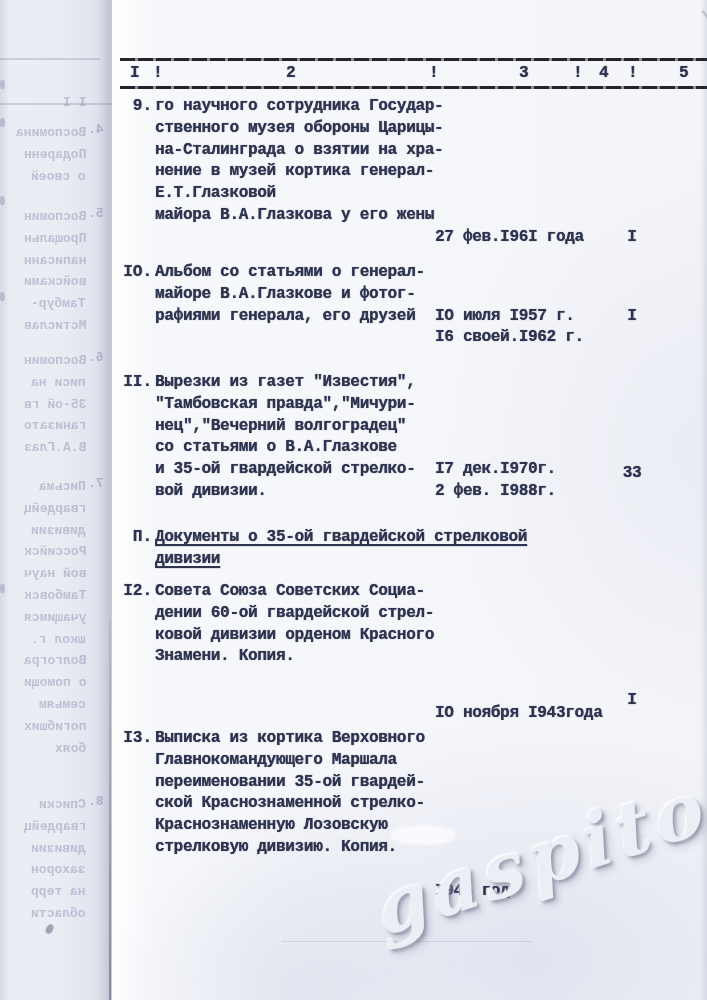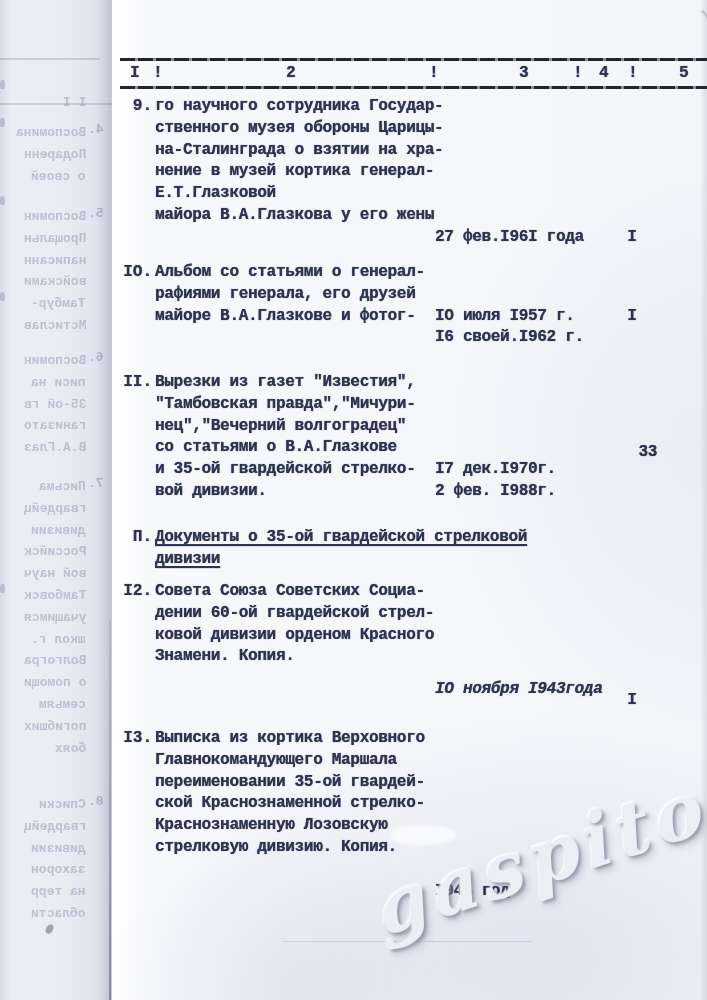--- a/index.html
+++ b/index.html
@@ -232,57 +232,57 @@
             <div class="tline ink">Е.Т.Глазковой</div>
             <div class="tline ink">майора В.А.Глазкова у его жены</div>
           </div>
           <div class="ann ink date" style="top: 130.8px;">27 фев.I96I года</div>
           <div class="ann ink count" style="top: 130.8px;">I</div>
         </div>
         <div class="item" style="top: 262px;">
           <div class="item-num ink">IO.</div>
           <div class="item-lines">
             <div class="tline ink">Альбом со статьями о генерал-</div>
+            <div class="tline ink">майоре В.А.Глазкове и фотог-</div>
             <div class="tline ink">рафиями генерала, его друзей</div>
-            <div class="tline ink">майоре В.А.Глазкове и фотог-</div>
           </div>
           <div class="ann ink date" style="top: 43.6px;">IO июля I957 г.</div>
           <div class="ann ink count" style="top: 43.6px;">I</div>
           <div class="ann ink date" style="top: 65.4px;">I6 своей.I962 г.</div>
         </div>
         <div class="item" style="top: 372px;">
           <div class="item-num ink">II.</div>
           <div class="item-lines">
             <div class="tline ink">Вырезки из газет "Известия",</div>
             <div class="tline ink">"Тамбовская правда","Мичури-</div>
             <div class="tline ink">нец","Вечерний волгоградец"</div>
             <div class="tline ink">со статьями о В.А.Глазкове</div>
             <div class="tline ink">и 35-ой гвардейской стрелко-</div>
             <div class="tline ink">вой дивизии.</div>
           </div>
           <div class="ann ink date" style="top: 87.2px;">I7 дек.I970г.</div>
-          <div class="ann ink count" style="top: 70px; text-align: right;">33</div>
+          <div class="ann ink count" style="top: 91px;">33</div>
           <div class="ann ink date" style="top: 109px;">2 фев. I988г.</div>
         </div>
         <div class="item" style="top: 527px;">
           <div class="item-num ink">П.</div>
           <div class="item-lines">
             <div class="tline ink u">Документы о 35-ой гвардейской стрелковой</div>
             <div class="tline ink u">дивизии</div>
           </div>
         </div>
         <div class="item" style="top: 581px;">
           <div class="item-num ink">I2.</div>
           <div class="item-lines">
             <div class="tline ink">Совета Союза Советских Социа-</div>
             <div class="tline ink">дении 60-ой гвардейской стрел-</div>
             <div class="tline ink">ковой дивизии орденом Красного</div>
             <div class="tline ink">Знамени. Копия.</div>
           </div>
-          <div class="ann ink date" style="top: 98px; font-style: italic;">IO ноября I943года</div>
+          <div class="ann ink date" style="top: 122px;">IO ноября I943года</div>
           <div class="ann ink count" style="top: 109px;">I</div>
         </div>
         <div class="item" style="top: 728px;">
           <div class="item-num ink">I3.</div>
           <div class="item-lines">
             <div class="tline ink">Выписка из кортика Верховного</div>
             <div class="tline ink">Главнокомандующего Маршала</div>
             <div class="tline ink">переименовании 35-ой гвардей-</div>
             <div class="tline ink">ской Краснознаменной стрелко-</div>
             <div class="tline ink">Краснознаменную Лозовскую</div>

